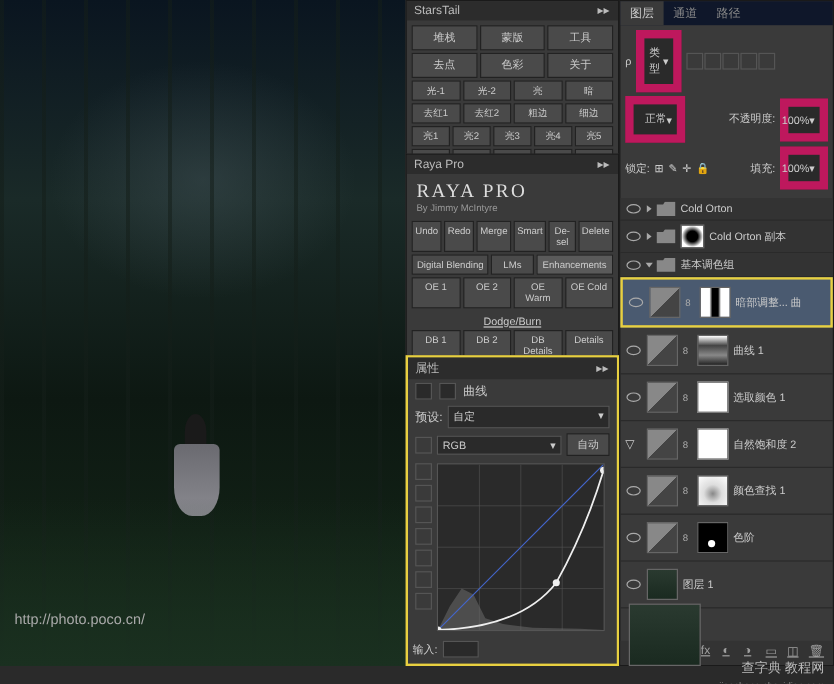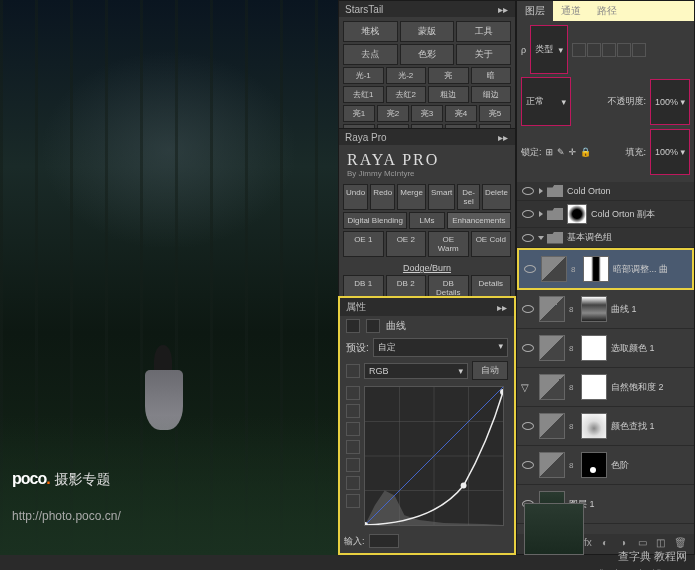--- a/index.html
+++ b/index.html
@@ -47,30 +47,30 @@
 .auto-btn { background: #4a4a4a; border: 1px solid #222; padding: 2px 8px; font-size: 9px; }
 .curve-area { display: flex; padding: 4px 6px; gap: 4px; }
 .curve-tools { display: flex; flex-direction: column; gap: 4px; }
 .curve-tool { width: 14px; height: 14px; background: #3a3a3a; border: 1px solid #555; cursor: pointer; }
 .curve-graph { width: 140px; height: 140px; background: #2a2a2a; border: 1px solid #555; position: relative; }
 .curve-svg { position: absolute; inset: 0; }
 .io-row { display: flex; justify-content: center; gap: 28px; padding: 4px; font-size: 9px; flex-direction: column; }
 .io-field { display: flex; align-items: center; gap: 4px; }
 .io-input { width: 30px; background: #2a2a2a; border: 1px solid #555; padding: 1px 2px; font-size: 9px; color: #ccc; }
 .prop-footer { display: flex; justify-content: flex-end; gap: 6px; padding: 4px 6px; border-top: 1px solid #2a2a2a; }
-.footer-icon { width: 14px; height: 14px; cursor: pointer; opacity: 0.7; }
+.footer-icon { width: 14px; height: 14px; cursor: pointer; opacity: 0.7; text-decoration: underline; }
 
 
 .layers { left: 516px; top: 0; width: 179px; height: 555px; }
-.layers-tabs { display: flex; background: #fef9c3; }
+.layers-tabs { display: flex; background: #0f172a; }
 .layers-tab { padding: 3px 8px; font-size: 10px; color: #888; cursor: pointer; }
 .layers-tab.active { background: #3a3a3a; color: #ccc; }
 .layers-controls { padding: 4px; }
 .lc-row { display: flex; align-items: center; gap: 4px; margin-bottom: 3px; font-size: 9px; }
-.lc-dropdown { background: #2a2a2a; border: 1px solid #be185d; padding: 17px 4px; font-size: 9px; display: flex; justify-content: space-between; align-items: center; }
+.lc-dropdown { background: #2a2a2a; border: 7px solid #be185d; padding: 6px 4px; font-size: 9px; display: flex; justify-content: flex-end; align-items: center; }
 .lc-icons { display: flex; gap: 1px; }
 .lc-icon { width: 14px; height: 14px; border: 1px solid #555; background: #3a3a3a; }
 .layers-list { }
 .layer-header { display: flex; align-items: center; padding: 3px 4px; gap: 4px; background: #333; border-bottom: 1px solid #2a2a2a; }
 .layer-item { display: flex; align-items: center; padding: 6px 4px; gap: 4px; border-bottom: 1px solid #2a2a2a; }
 .layer-item.selected { background: #4a5a70; border: 2px solid #e8d040; }
 .eye { width: 14px; height: 12px; display: flex; align-items: center; justify-content: center; }
 .eye::before { content: ""; width: 10px; height: 6px; border: 1px solid #aaa; border-radius: 50%; }
 .layer-thumb { width: 26px; height: 26px; background: #ddd; border: 1px solid #666; flex-shrink: 0; }
 .layer-thumb.adj { background: linear-gradient(135deg, #888 50%, #444 50%); }
@@ -88,24 +88,20 @@
 .wm-right-sub { position: absolute; right: 8px; bottom: -6px; font-size: 8px; color: #888; z-index: 10; }
 </style>
 </head>
 <body>
 
 <div class="photo-area">
   <div class="trees"></div>
   <div class="figure"></div>
   <div class="grass"></div>
   <div class="watermark">
-    <div>
-      <span class="watermark-logo"><span>poco</span><span class="orange">.</span></span>
-      <span class="watermark-text">摄影专题</span>
-    </div>
     <div class="watermark-url">http://photo.poco.cn/</div>
   </div>
 </div>
 
 <div class="panel starstail">
   <div class="panel-header">
     <span>StarsTail</span>
     <span class="mini-btn">▸▸</span>
   </div>
   <div class="st-body">

